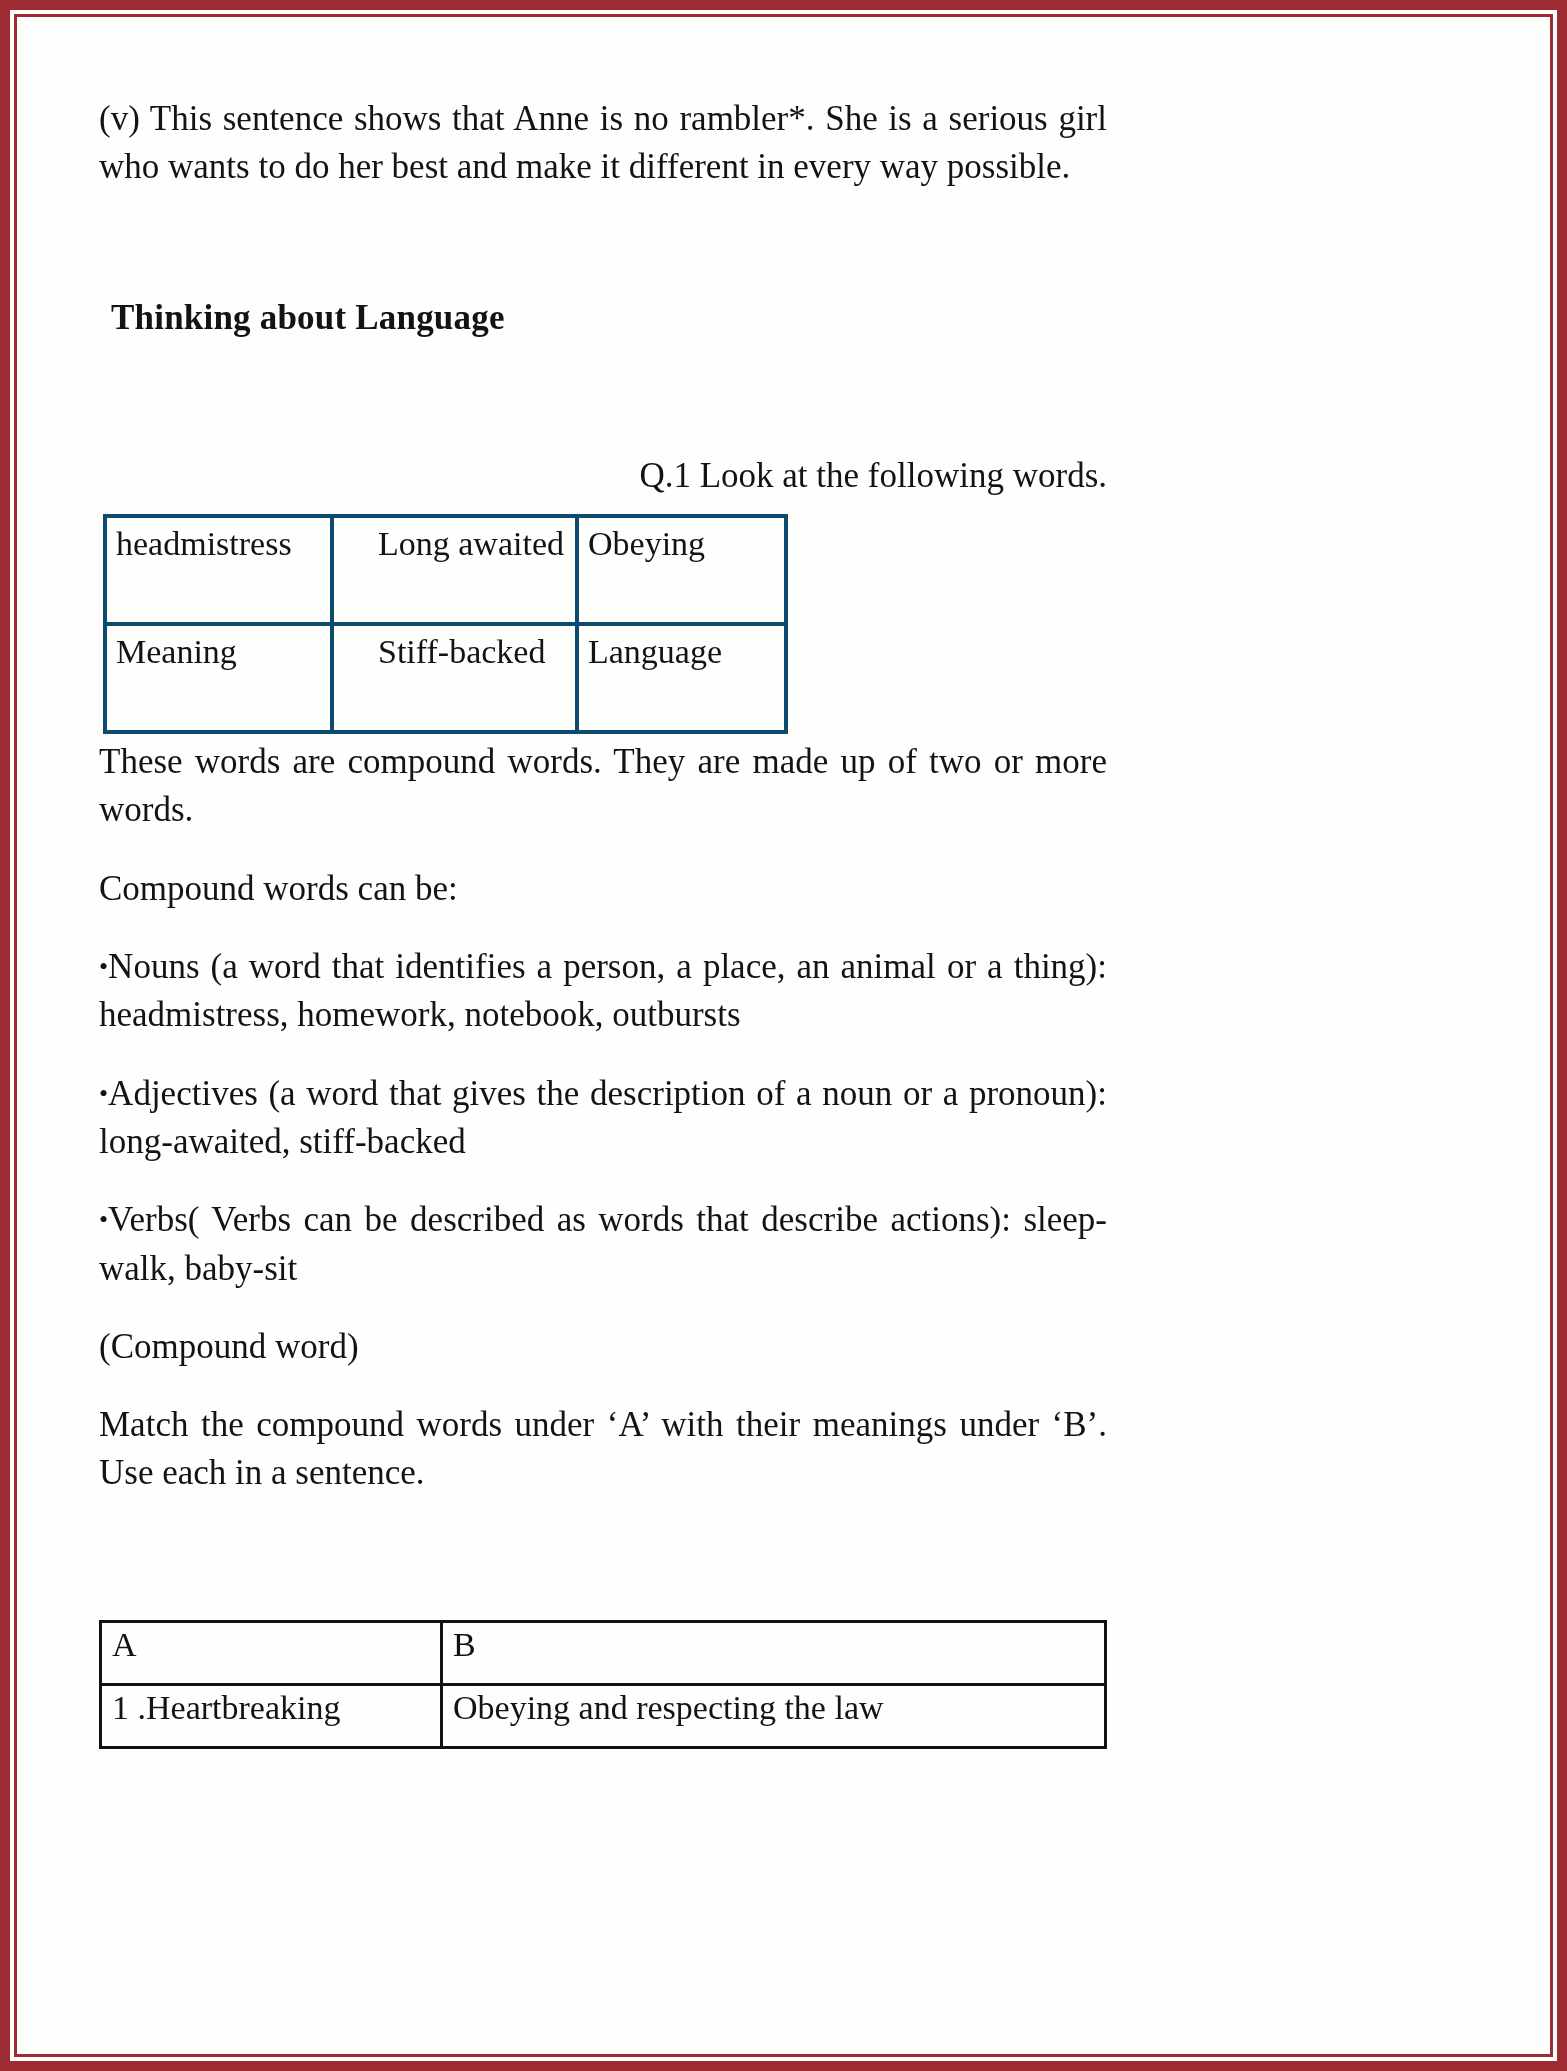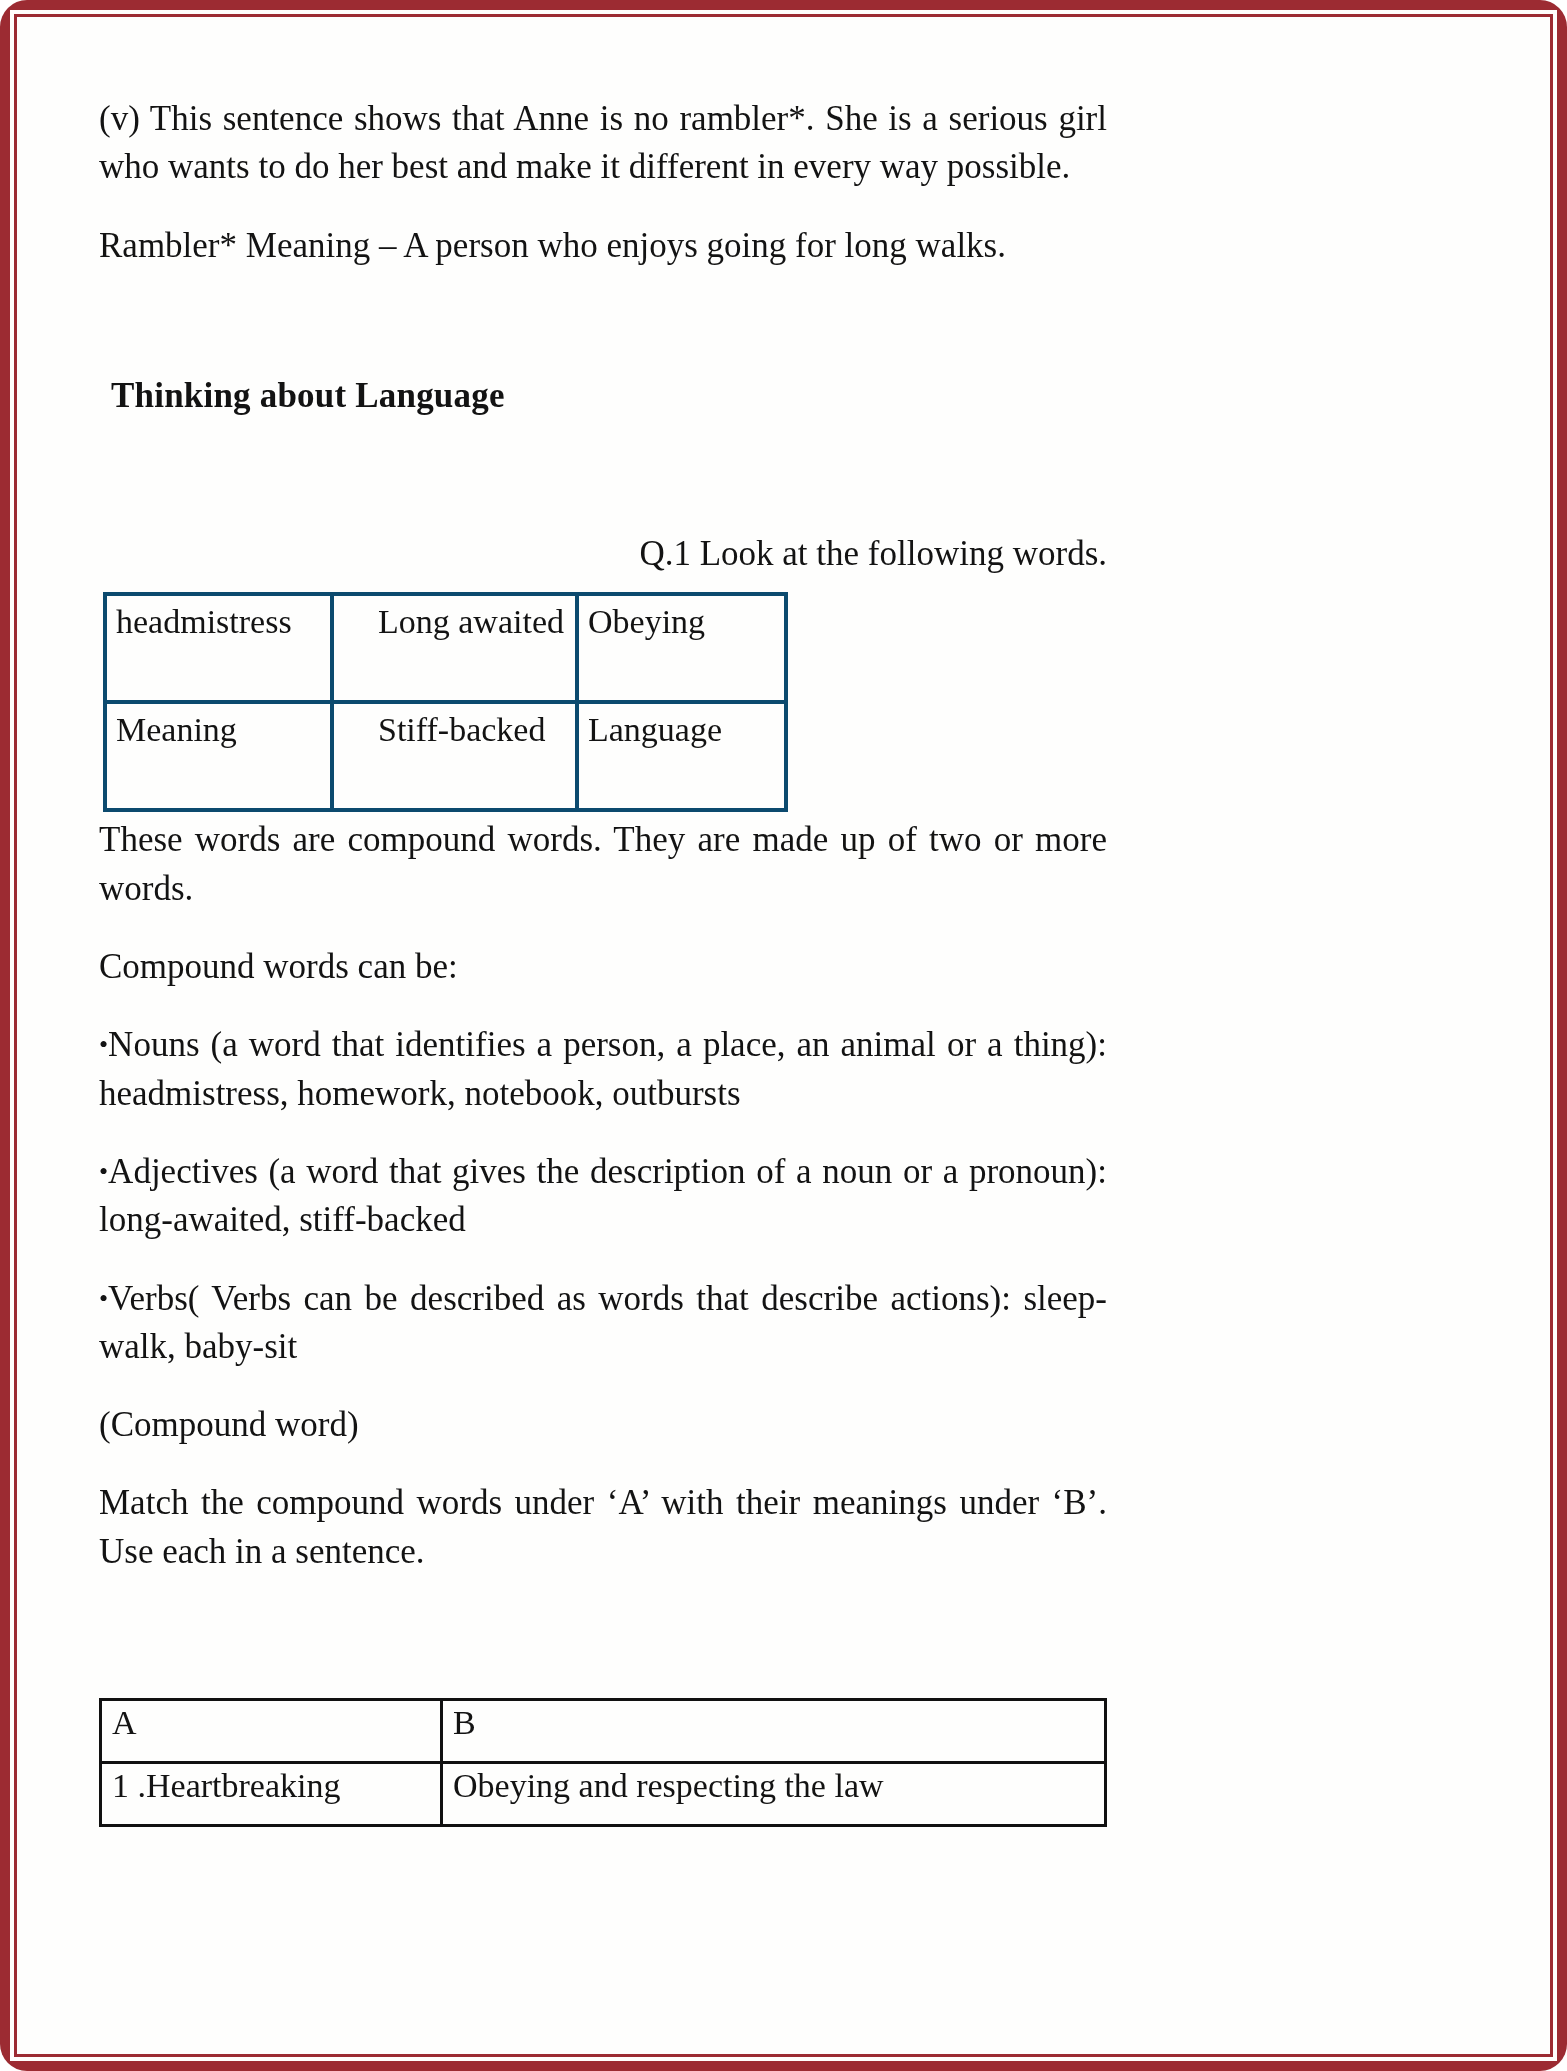--- a/index.html
+++ b/index.html
@@ -14,21 +14,20 @@
     overflow: hidden;
   }
 
   
   .page-frame {
     position: absolute;
     inset: 0;
     background: #9c2b32;
     box-sizing: border-box;
     padding: 10px;
-    border-radius: 27px;
   }
   .frame-gap {
     width: 100%;
     height: 100%;
     background: #fffefc;
     box-sizing: border-box;
     padding: 4px;
   }
   .frame-inner-line {
     width: 100%;
@@ -135,21 +134,20 @@
 <body>
 
 <div class="page-frame">
   <div class="frame-gap">
     <div class="frame-inner-line">
       <div class="sheet">
         <div class="content">
 
           <p class="para">(v) This sentence shows that Anne is no rambler*. She is a serious girl who wants to do her best and make it different in every way possible.</p>
 
-          <p class="para noj">Rambler* Meaning – A person who enjoys going for long walks.</p>
 
           <div class="spacer-lg"></div>
 
           <h2 class="section-heading">Thinking about Language</h2>
 
           <div class="spacer-lg"></div>
           <div class="spacer-md"></div>
 
           <p class="q-line">Q.1 Look at the following words.</p>
 

